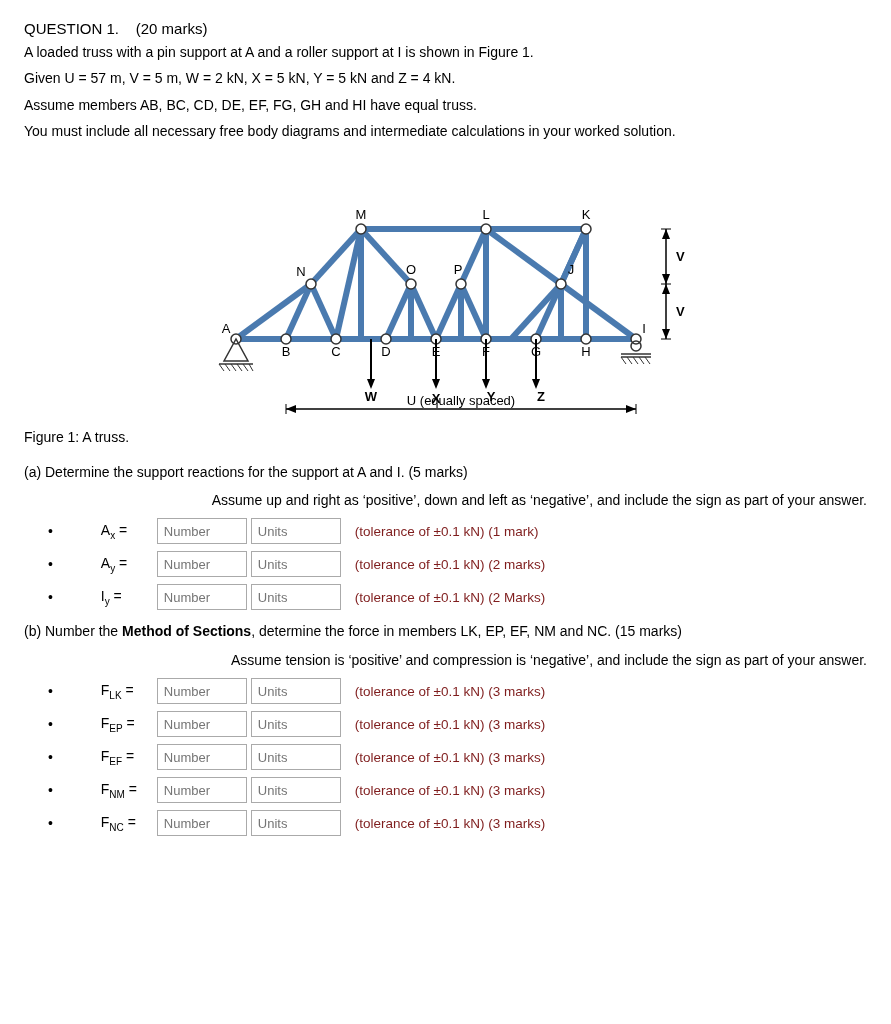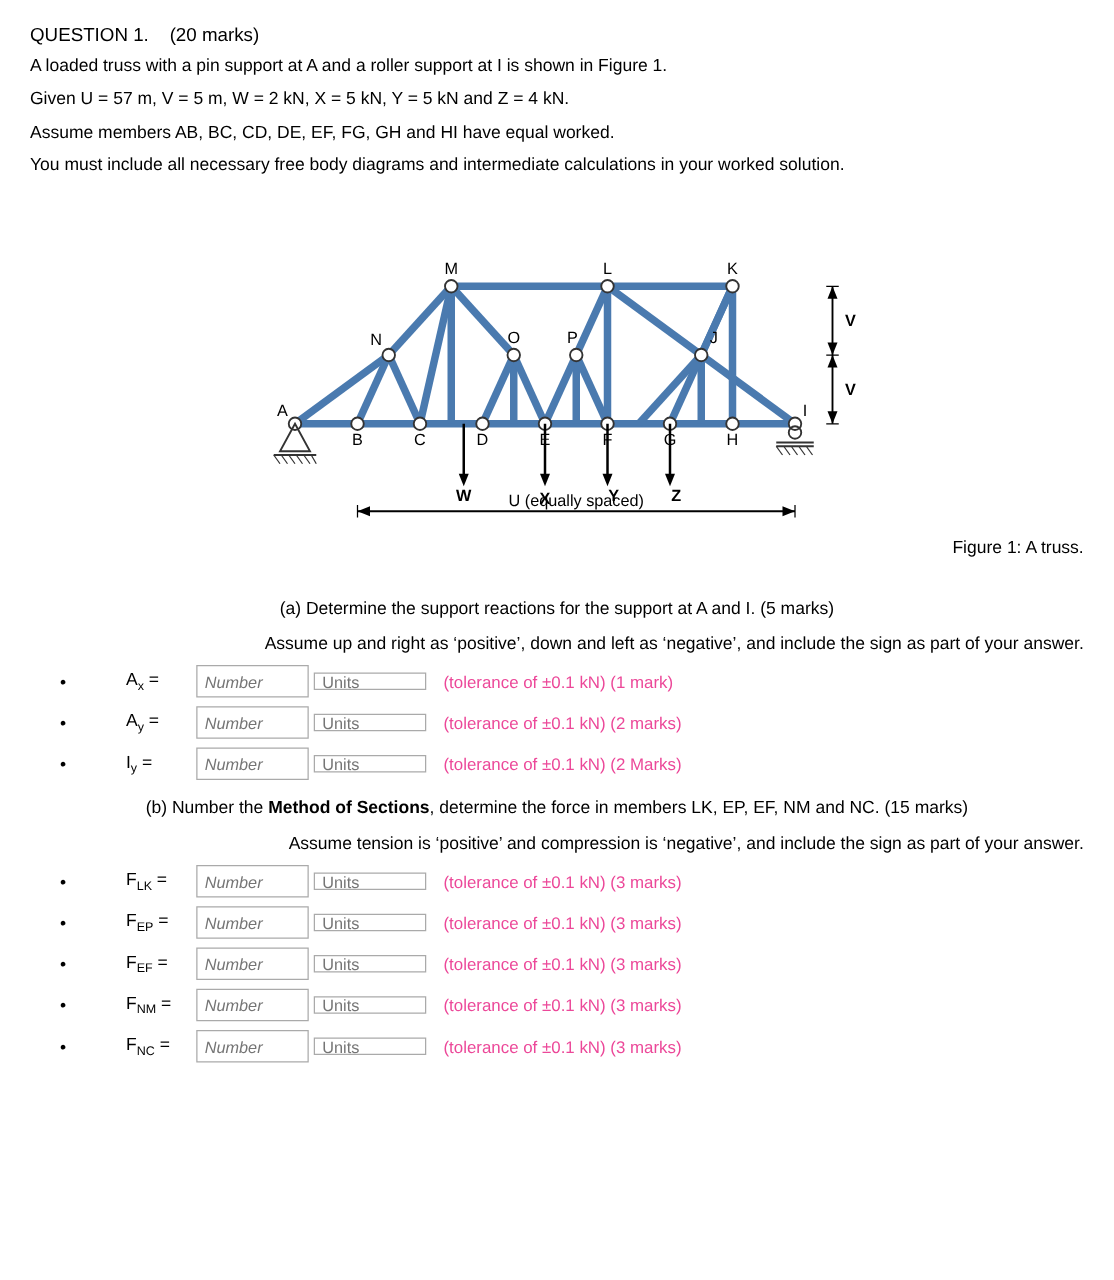--- a/index.html
+++ b/index.html
@@ -19,28 +19,27 @@
     .intro-text {
       line-height: 1.6;
       margin-bottom: 4px;
     }
     .figure-container {
       display: flex;
       justify-content: center;
       margin: 18px 0 8px 0;
     }
     .figure-caption {
-      text-align: right;
-      margin-bottom: 30px;
+      text-align: left;
+      margin-bottom: 16px;
       font-size: 14px;
     }
     .part-header {
       margin: 10px 0 6px 0;
       line-height: 1.6;
-      text-align: center;
     }
     .part-sub {
       margin-left: 16px;
       margin-bottom: 6px;
       line-height: 1.6;
       text-align: right;
     }
     .answer-row {
       display: flex;
       align-items: center;
@@ -53,52 +52,51 @@
       margin-left: 36px;
     }
     .answer-label sub { font-size: 10px; }
     .number-input {
       border: 1px solid #aaa;
       padding: 3px 6px;
       width: 90px;
       height: 26px;
       font-size: 13px;
       background: #fff;
-      font-style: italic;
     }
     .units-input {
       border: 1px solid #aaa;
       padding: 3px 6px;
       width: 90px;
-      height: 14px;
+      height: 26px;
       font-size: 13px;
       background: #fff;
     }
     .tolerance-text {
       margin-left: 10px;
       font-size: 13.5px;
-      color: #ec4899;
+      color: #7f1d1d;
     }
     
     .truss-svg {
       display: block;
     }
   </style>
 </head>
 <body>
 
 <div class="question-header">
   <span>QUESTION 1.</span>
   &nbsp;&nbsp;
   <span>(20 marks)</span>
 </div>
 
 <div class="intro-text">A loaded truss with a pin support at A and a roller support at I is shown in Figure 1.</div>
 <div class="intro-text">Given U = 57 m, V = 5 m, W = 2 kN, X = 5 kN, Y = 5 kN and Z = 4 kN.</div>
-<div class="intro-text">Assume members AB, BC, CD, DE, EF, FG, GH and HI have equal worked.</div>
+<div class="intro-text">Assume members AB, BC, CD, DE, EF, FG, GH and HI have equal truss.</div>
 <div class="intro-text">You must include all necessary free body diagrams and intermediate calculations in your worked solution.</div>
 
 <div class="figure-container">
   <svg class="truss-svg" width="520" height="260" viewBox="0 0 520 260">
 
     <line x1="50" y1="178" x2="100" y2="178" stroke="#4a7aaf" stroke-width="6"></line>
     <line x1="100" y1="178" x2="150" y2="178" stroke="#4a7aaf" stroke-width="6"></line>
     <line x1="150" y1="178" x2="200" y2="178" stroke="#4a7aaf" stroke-width="6"></line>
     <line x1="200" y1="178" x2="250" y2="178" stroke="#4a7aaf" stroke-width="6"></line>
     <line x1="250" y1="178" x2="300" y2="178" stroke="#4a7aaf" stroke-width="6"></line>

